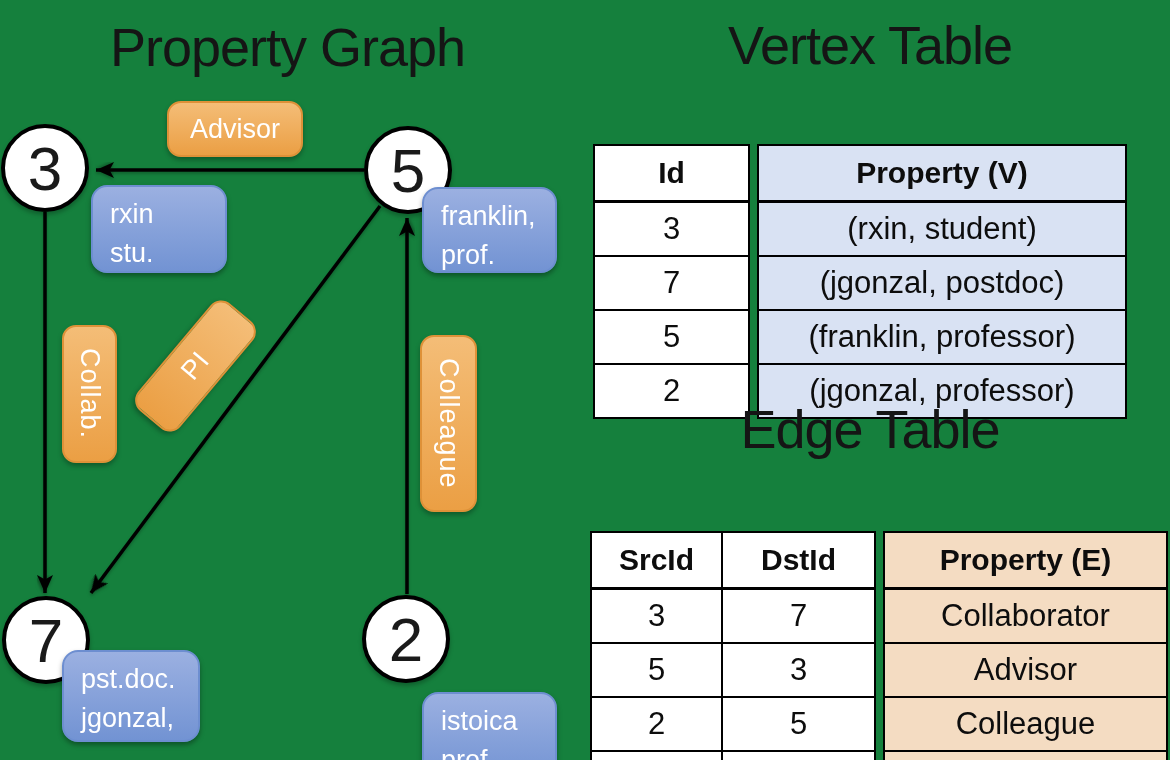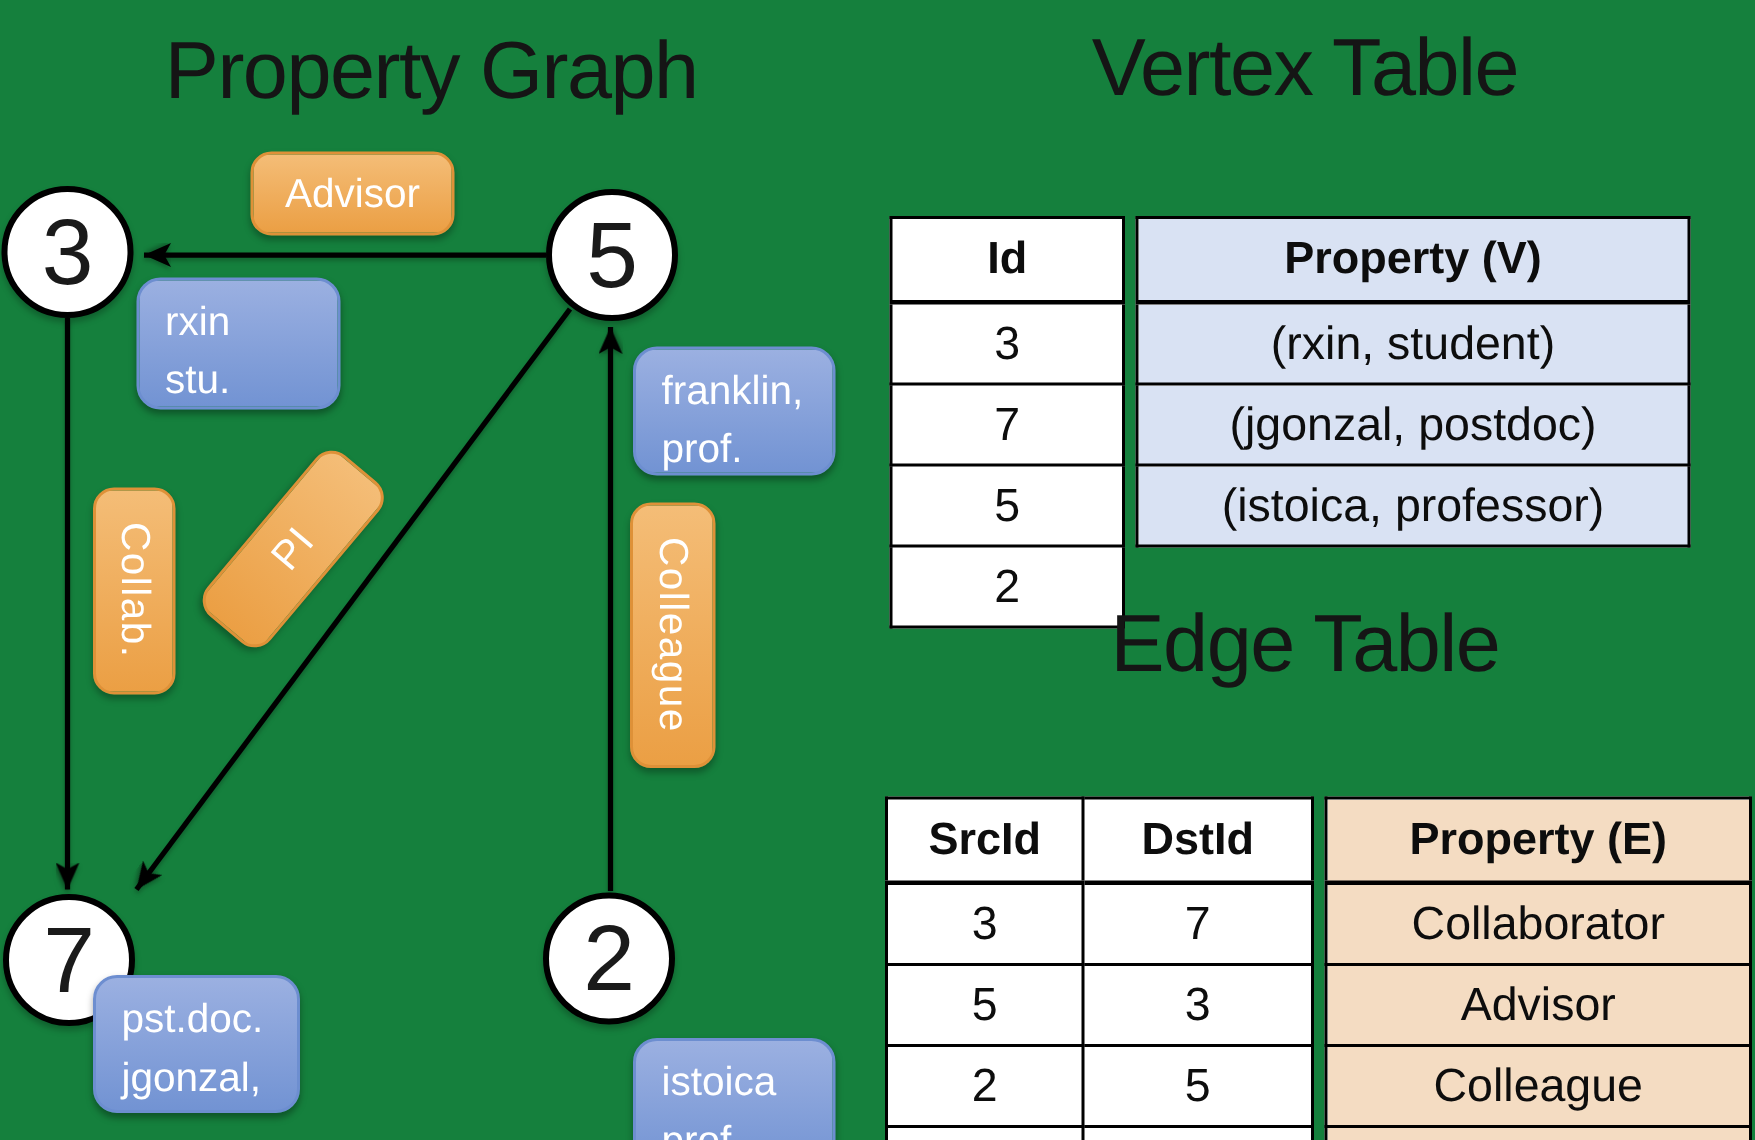--- a/index.html
+++ b/index.html
@@ -74,21 +74,21 @@
     <span>7</span>
   </div>
   <div class="node" style="left:362px;top:595px;">
     <span>2</span>
   </div>
 
   <div class="vprop" style="left:62px;top:185px;width:136px;height:88px;margin-left:29px;">
     <div>rxin</div>
     <div>stu.</div>
   </div>
-  <div class="vprop" style="left:422px;top:187px;width:135px;height:86px;margin-top:44px;">
+  <div class="vprop" style="left:422px;top:187px;width:135px;height:86px;">
     <div>franklin,</div>
     <div>prof.</div>
   </div>
   <div class="vprop" style="left:62px;top:650px;width:138px;height:92px;">
     <div>pst.doc.</div>
     <div>jgonzal,</div>
   </div>
   <div class="vprop" style="left:422px;top:692px;width:135px;height:90px;">
     <div>istoica</div>
     <div>prof.</div>
@@ -134,21 +134,24 @@
         <tr>
           <th class="vcell">Property (V)</th>
         </tr>
     <tr>
           <td class="vcell">(rxin, student)</td>
         </tr>
     <tr>
           <td class="vcell">(jgonzal, postdoc)</td>
         </tr>
     <tr>
-          <td class="vcell">(istoica, professor)</td>
+          <td class="vcell">(franklin, professor)</td>
+        </tr>
+    <tr>
+          <td class="vcell">(jgonzal, professor)</td>
         </tr>
   </tbody>
     </table>
 
   <div class="title" style="left:570px;top:398px;width:600px;">Edge Table</div>
 
   <table id="edge-ids-table" style="left:590px;top:487px;width:284px;">
     <colgroup>
         <col style="width:131px">
         <col style="width:153px">

